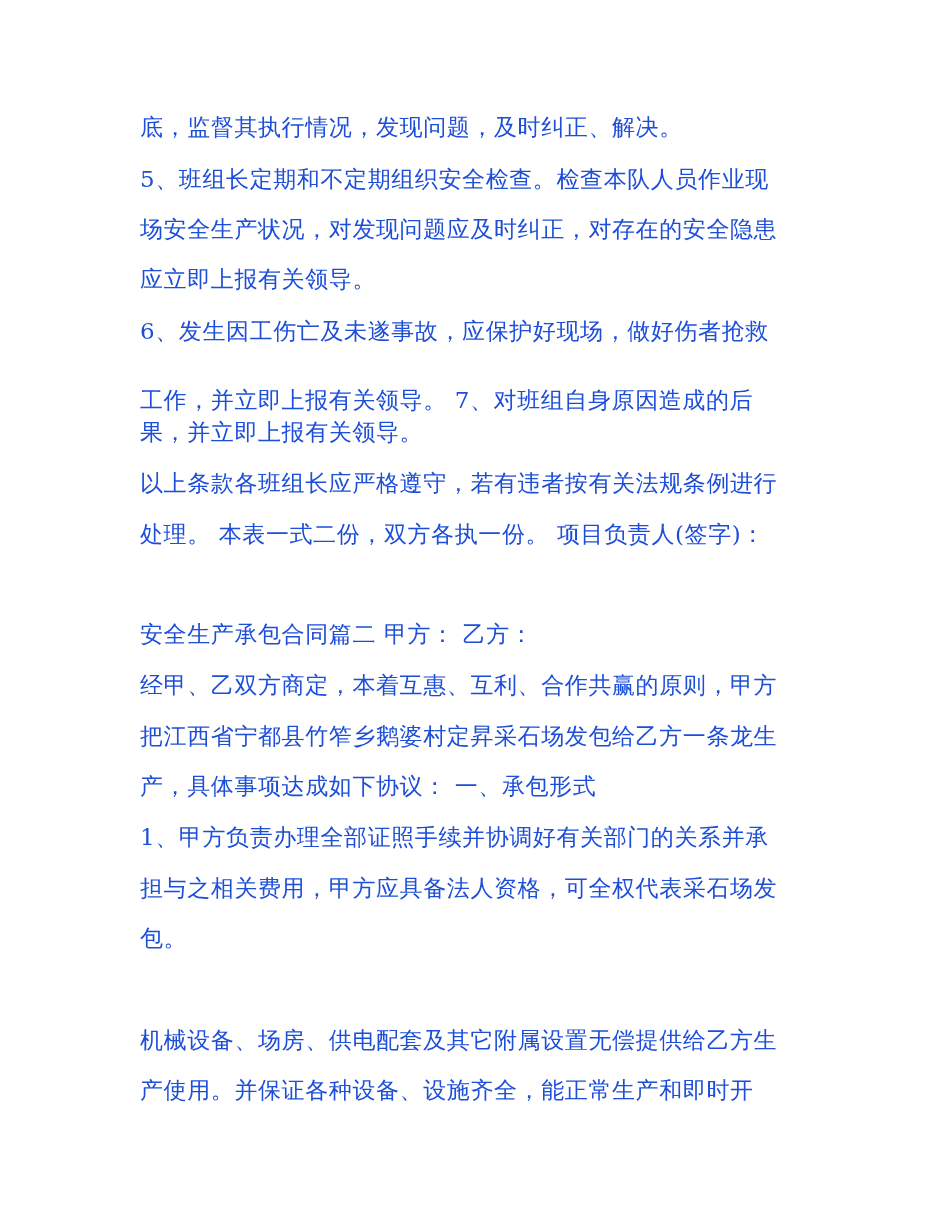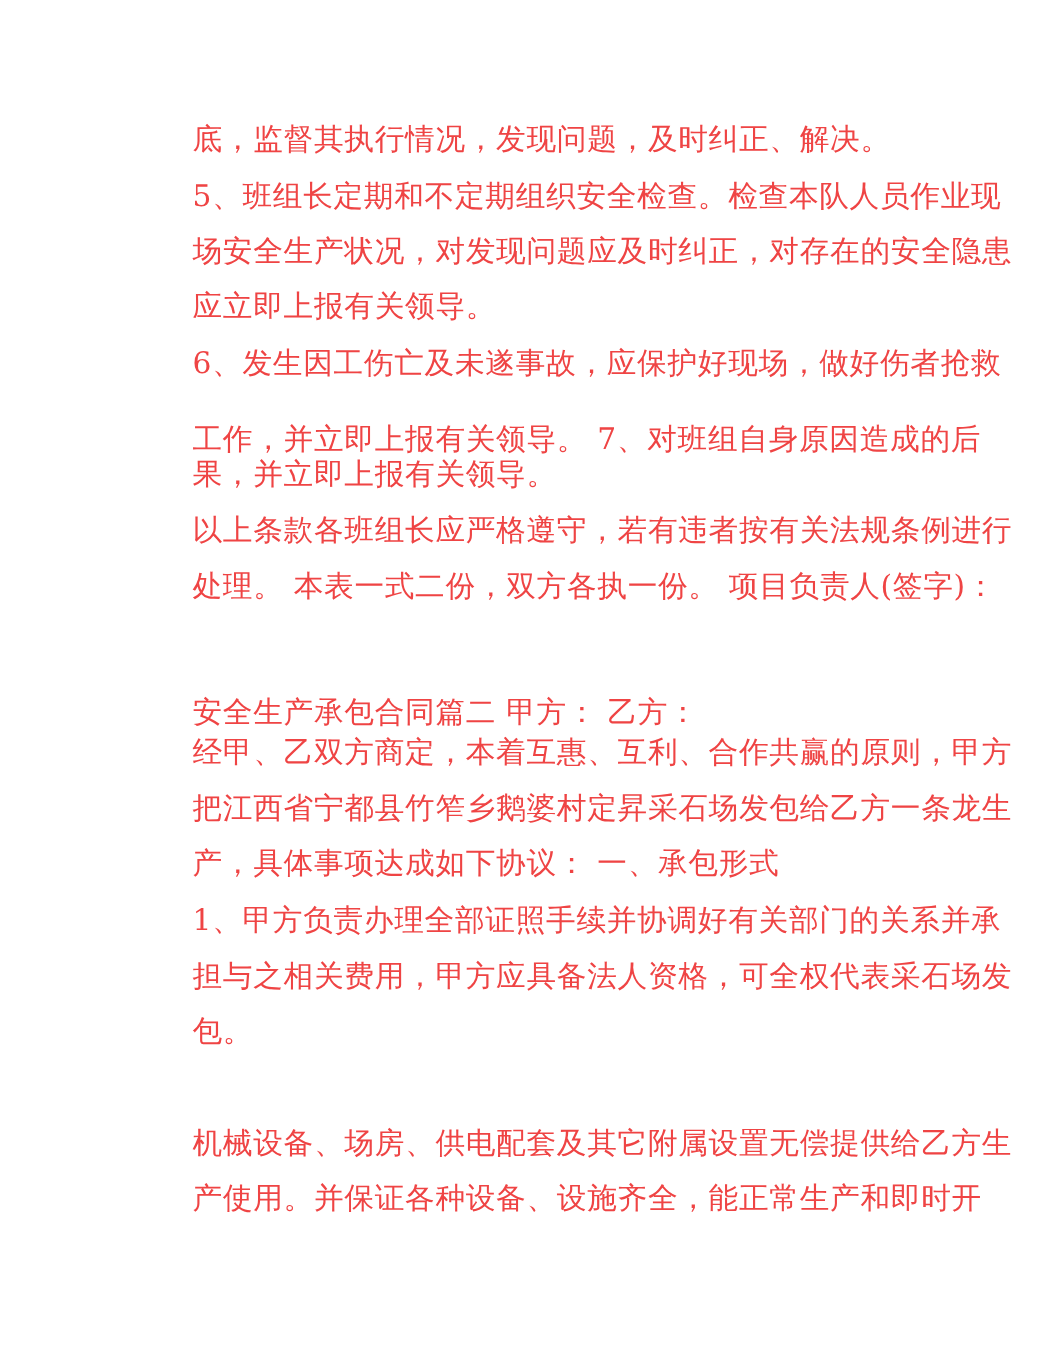--- a/index.html
+++ b/index.html
@@ -3,38 +3,38 @@
 <meta charset="utf-8">
 <style>
   html, body { margin: 0; padding: 0; background: #ffffff; }
   body { width: 950px; height: 1229px; position: relative; overflow: hidden; }
   .page {
     position: absolute; left: 0; top: 0; width: 950px; height: 1229px; background: #ffffff;
   }
   .line {
     position: absolute; left: 140px;
     font-family: "DejaVu Serif", "Liberation Serif", serif;
-    font-size: 27px; line-height: 30px; color: #ef4444;
-    white-space: nowrap; letter-spacing: 0.6px; margin-left: 35px;
+    font-size: 23px; line-height: 30px; color: #1d4ed8;
+    white-space: nowrap; letter-spacing: 0.6px;
   }
 </style>
 </head>
 <body>
 
 <div class="page">
   <div class="line" style="top:112px">底，监督其执行情况，发现问题，及时纠正、解决。</div>
   <div class="line" style="top:164px">5、班组长定期和不定期组织安全检查。检查本队人员作业现</div>
   <div class="line" style="top:214px">场安全生产状况，对发现问题应及时纠正，对存在的安全隐患</div>
   <div class="line" style="top:264px">应立即上报有关领导。</div>
   <div class="line" style="top:316px">6、发生因工伤亡及未遂事故，应保护好现场，做好伤者抢救</div>
   <div class="line" style="top:385px">工作，并立即上报有关领导。 7、对班组自身原因造成的后</div>
   <div class="line" style="top:417px">果，并立即上报有关领导。</div>
   <div class="line" style="top:468px">以上条款各班组长应严格遵守，若有违者按有关法规条例进行</div>
   <div class="line" style="top:519px">处理。 本表一式二份，双方各执一份。 项目负责人(签字)：</div>
-  <div class="line" style="top:633px">安全生产承包合同篇二 甲方： 乙方：</div>
+  <div class="line" style="top:619px">安全生产承包合同篇二 甲方： 乙方：</div>
   <div class="line" style="top:721px">把江西省宁都县竹笮乡鹅婆村定昇采石场发包给乙方一条龙生</div>
   <div class="line" style="top:670px">经甲、乙双方商定，本着互惠、互利、合作共赢的原则，甲方</div>
   <div class="line" style="top:771px">产，具体事项达成如下协议： 一、承包形式</div>
   <div class="line" style="top:822px">1、甲方负责办理全部证照手续并协调好有关部门的关系并承</div>
   <div class="line" style="top:873px">担与之相关费用，甲方应具备法人资格，可全权代表采石场发</div>
   <div class="line" style="top:923px">包。</div>
   <div class="line" style="top:1025px">机械设备、场房、供电配套及其它附属设置无偿提供给乙方生</div>
   <div class="line" style="top:1075px">产使用。并保证各种设备、设施齐全，能正常生产和即时开</div>
 </div>
 

